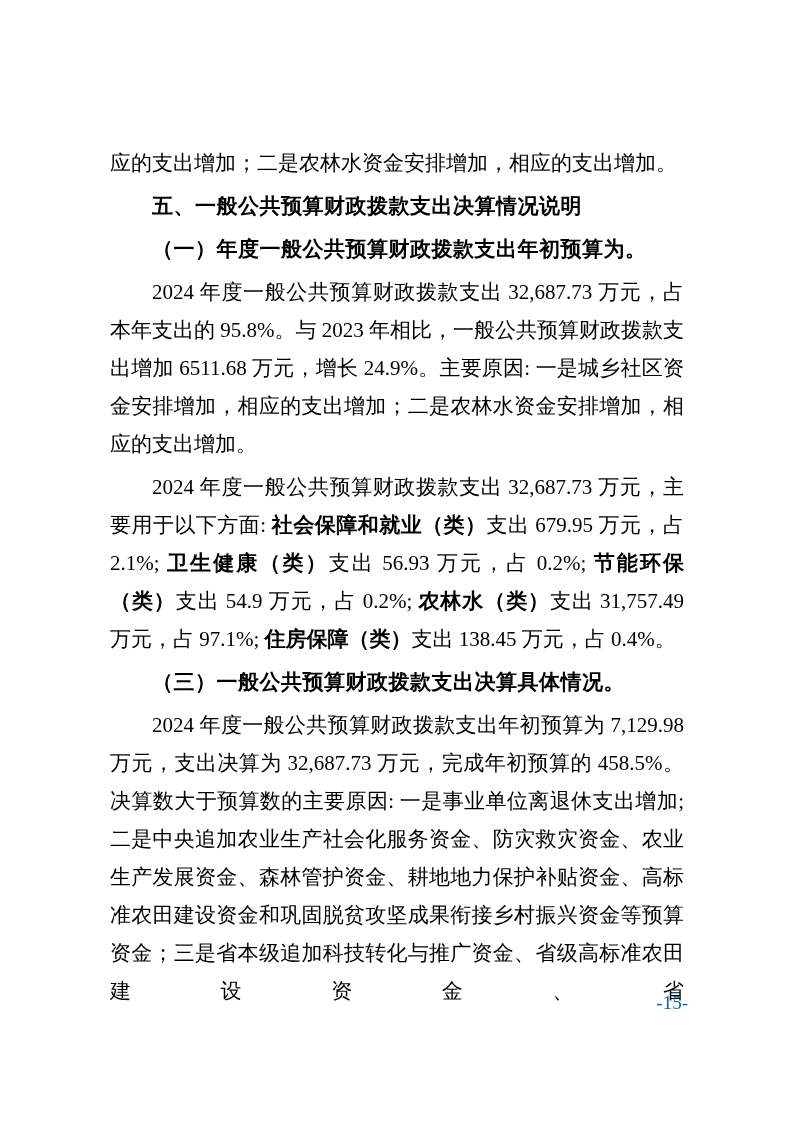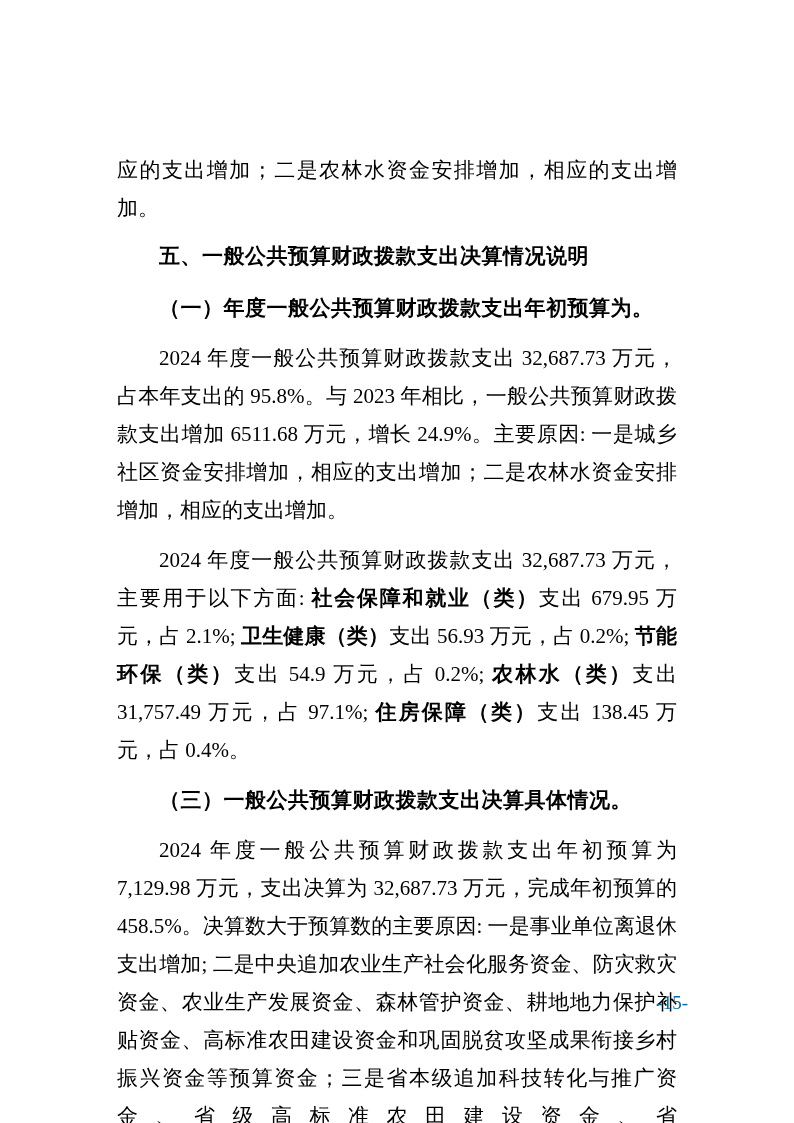--- a/index.html
+++ b/index.html
@@ -21,28 +21,28 @@
     position: absolute;
     left: 105px;
     top: 139px;
     width: 584px;
     font-size: 21px;
     line-height: 38px;
     text-align: justify;
     text-justify: inter-character;
   }
   .content p {
-    margin: 12px;
+    margin: 5px;
     padding: 0;
   }
   .indent {
     text-indent: 42px;
   }
   .h1 {
-    font-family: Liberation Mono, monospace;
+    font-family: Liberation Serif, serif;
     font-weight: bold;
     text-indent: 42px;
     text-align: left;
     letter-spacing: 0.5px;
   }
   .h2 {
     font-weight: bold;
     text-indent: 42px;
     text-align: left;
     letter-spacing: 0.5px;

